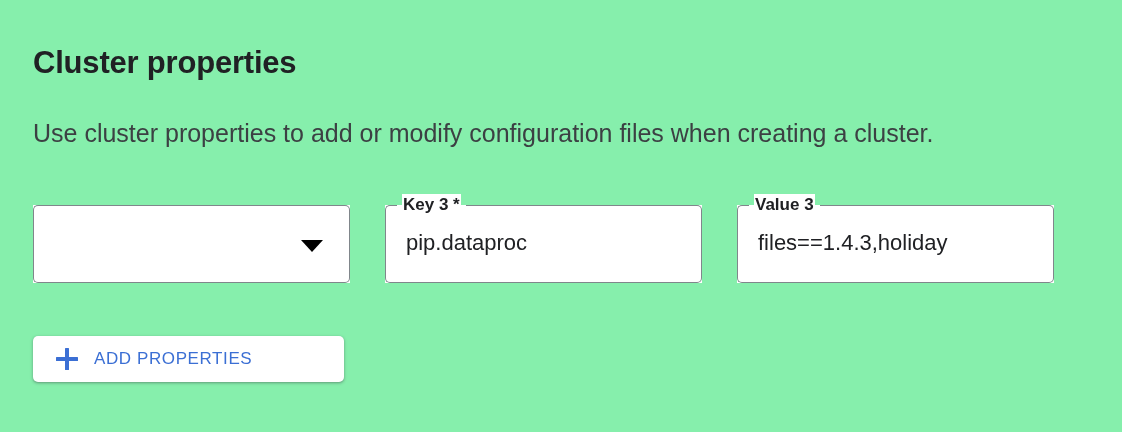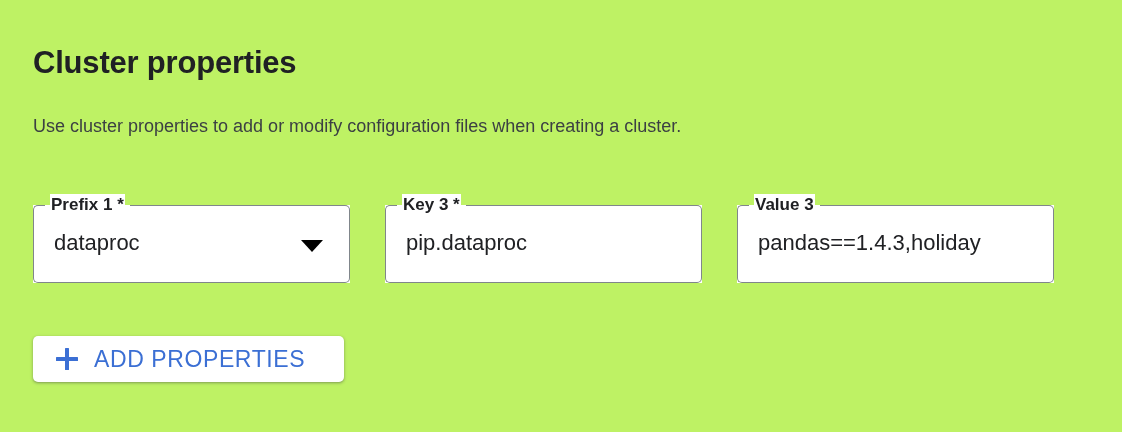--- a/index.html
+++ b/index.html
@@ -13,40 +13,40 @@
     height: 432px;
     font-family: "Liberation Sans", sans-serif;
     color: #202124;
     -webkit-font-smoothing: antialiased;
     overflow: hidden;
   }
   .page {
     position: relative;
     width: 1122px;
     height: 432px;
-    background: #bef264;
+    background: #86efac;
   }
 
   
   .page-title {
     position: absolute;
     left: 33px;
     top: 22px;
     font-size: 31px;
     line-height: 40px;
     font-weight: 700;
     letter-spacing: -0.2px;
     color: #202124;
     white-space: nowrap;
   }
   .page-description {
     position: absolute;
     left: 33px;
     top: 95px;
-    font-size: 18px;
+    font-size: 25px;
     line-height: 26px;
     font-weight: 400;
     color: #3c4043;
     white-space: nowrap;
   }
 
   
   .field-row {
     position: absolute;
     left: 33px;
@@ -176,21 +176,21 @@
   }
   .plus-icon::before {
     left: 0; right: 0;
     top: 9px; height: 4px;
   }
   .plus-icon::after {
     top: 0; bottom: 0;
     left: 9px; width: 4px;
   }
   .add-button-label {
-    font-size: 23px;
+    font-size: 17px;
     line-height: 22px;
     font-weight: 500;
     letter-spacing: 0.6px;
     color: #3b6fd4;
     white-space: nowrap;
   }
 </style>
 </head>
 <body>
 
@@ -198,26 +198,22 @@
 
   <h1 class="page-title">Cluster properties</h1>
 
   <p class="page-description">Use cluster properties to add or modify configuration files when creating a cluster.</p>
 
   <div class="field-row">
 
     <div class="form-field has-caret">
       <div class="field-outline">
         <div class="outline-leading"></div>
-        <div class="outline-notch notched">
-          <span class="field-label">Prefix 1 *</span>
-        </div>
         <div class="outline-trailing"></div>
       </div>
-      <div class="field-value">dataproc</div>
       <span class="dropdown-caret"></span>
     </div>
 
     <div class="form-field">
       <div class="field-outline">
         <div class="outline-leading"></div>
         <div class="outline-notch notched">
           <span class="field-label">Key 3 *</span>
         </div>
         <div class="outline-trailing"></div>
@@ -226,21 +222,21 @@
     </div>
 
     <div class="form-field">
       <div class="field-outline">
         <div class="outline-leading"></div>
         <div class="outline-notch notched">
           <span class="field-label">Value 3</span>
         </div>
         <div class="outline-trailing"></div>
       </div>
-      <div class="field-value">pandas==1.4.3,holiday</div>
+      <div class="field-value">files==1.4.3,holiday</div>
     </div>
 
   </div>
 
   <button class="add-button">
     <span class="plus-icon"></span>
     <span class="add-button-label">ADD PROPERTIES</span>
   </button>
 
 </div>

